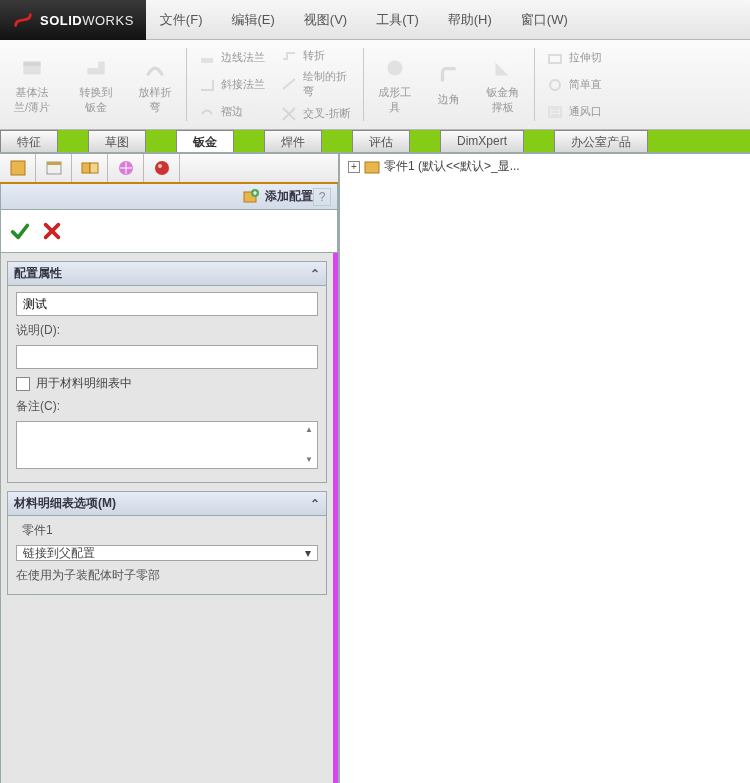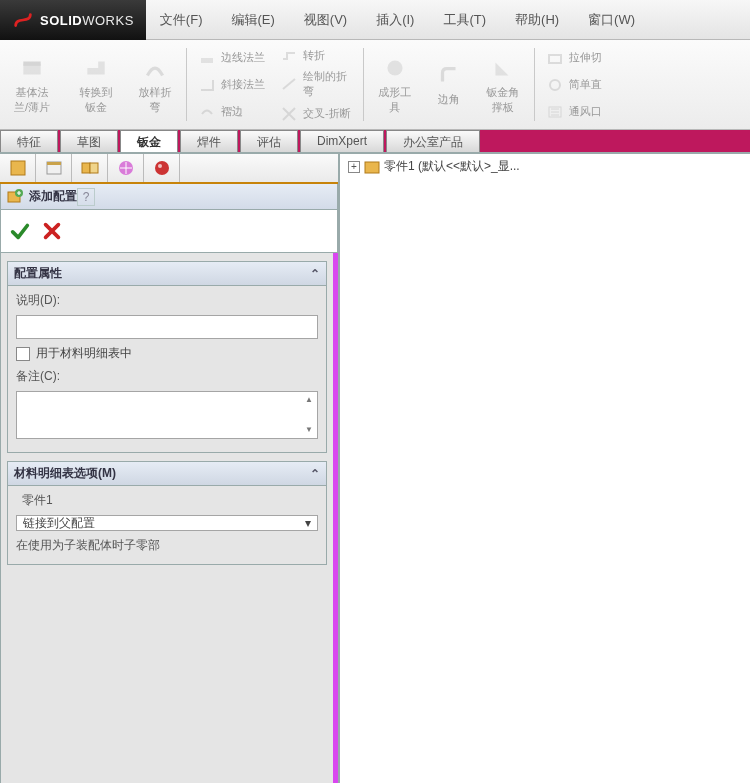--- a/index.html
+++ b/index.html
@@ -19,36 +19,36 @@
     .ribbon { display: flex; height: 90px; background: linear-gradient(#fbfbfb,#ececec); border-bottom: 1px solid #b8b8b8; }
     .rib-btn { width: 64px; display: flex; flex-direction: column; align-items: center; justify-content: center; gap: 4px; color: #999; font-size: 11px; text-align: center; padding: 4px 2px; }
     .rib-btn.narrow { width: 54px; }
     .rib-ico { width: 26px; height: 26px; opacity: .35; }
     .rib-sep { width: 1px; background: #c9c9c9; margin: 8px 4px; }
     .rib-col { display: flex; flex-direction: column; justify-content: space-around; padding: 4px 2px; }
     .rib-small { display: flex; align-items: center; gap: 6px; color: #999; font-size: 11px; padding: 2px 6px; }
     .rib-sico { width: 16px; height: 16px; opacity: .35; }
 
     
-    .cm-tabs { display: flex; height: 24px; border-bottom: 2px solid #9aa; background: #be185d; }
+    .cm-tabs { display: flex; height: 24px; border-bottom: 2px solid #9aa; background: #84cc16; gap: 28px; }
     .cm-tab { border: 1px solid #888; border-bottom: none; background: linear-gradient(#fafafa,#d8d8d8); padding: 3px 16px; margin-right: 2px; font-size: 12px; color: #555; }
     .cm-tab.active { background: #fff; font-weight: bold; color: #333; }
 
     
     .main { display: flex; height: calc(783px - 40px - 90px - 24px); }
     .left { width: 340px; display: flex; flex-direction: column; border-right: 2px solid #9aa; }
     .right { flex: 1; background: #fff; padding: 4px 8px; }
 
     
     .pm-icons { display: flex; border-bottom: 2px solid #c7830a; background: linear-gradient(#fafafa,#eaeaea); }
     .pm-ibtn { width: 36px; height: 28px; display: flex; align-items: center; justify-content: center; border-right: 1px solid #bbb; }
     .pm-ico { width: 18px; height: 18px; }
 
     
-    .pm-header { display: flex; align-items: center; justify-content: flex-start; background: linear-gradient(#e6ecf5,#d3dbe8); border: 1px solid #9aa; border-top: none; height: 26px; padding: 0 6px; }
+    .pm-header { display: flex; align-items: center; justify-content: flex-end; background: linear-gradient(#e6ecf5,#d3dbe8); border: 1px solid #9aa; border-top: none; height: 26px; padding: 0 6px; }
     .pm-title { display: flex; align-items: center; gap: 6px; font-weight: bold; color: #334; }
     .pm-qm { width: 18px; height: 18px; color: #889; display: flex; align-items: center; justify-content: center; border: 1px solid #bcc; font-size: 12px; }
 
     
     .okrow { display: flex; gap: 10px; padding: 10px 8px; background: #fff; border: 1px solid #9aa; border-top: none; }
     .ok-ico { width: 22px; height: 22px; }
 
     
     .pm-body { flex: 1; overflow: auto; background: #e5e5e5; border-left: 1px solid #9aa; border-right: 5px solid #d946ef; }
     .pm-sec { margin: 8px 6px 0; }
@@ -77,21 +77,20 @@
   <div class="logo-wrap">
     <svg class="logo" viewBox="0 0 24 24">
         <path d="M4 18 C4 8 20 16 20 6" stroke="#d22" stroke-width="3" fill="none" stroke-linecap="round"></path>
       </svg>
     <span class="brand"><span class="bold">SOLID</span><span class="thin">WORKS</span></span>
   </div>
   <div class="menubar">
     <div class="menu-item">文件(F)</div>
     <div class="menu-item">编辑(E)</div>
     <div class="menu-item">视图(V)</div>
-    <div class="menu-item">插入(I)</div>
     <div class="menu-item">工具(T)</div>
     <div class="menu-item">帮助(H)</div>
     <div class="menu-item">窗口(W)</div>
   </div>
 </div>
 
 <div class="ribbon">
   <div class="rib-btn">
     <svg class="rib-ico" viewBox="0 0 24 24">
         <rect x="4" y="8" width="16" height="10" fill="#bbb"></rect>
@@ -274,20 +273,21 @@
     </div>
 
     <div class="pm-body">
 
       <div class="pm-sec">
         <div class="sec-head">
           <span>配置属性</span>
           <span class="sec-chev">⌃</span>
         </div>
         <div class="sec-body">
+          <input class="text-input" value="测试" style="">
           <div class="fld-label">说明(D):</div>
           <input class="text-input" value="" style="">
           <div class="chk-row">
             <div class="chk"></div>
             <span>用于材料明细表中</span>
           </div>
           <div class="fld-label">备注(C):</div>
           <div class="ta-wrap">
             <textarea class="textarea" style=""></textarea>
             <div class="spinners">

